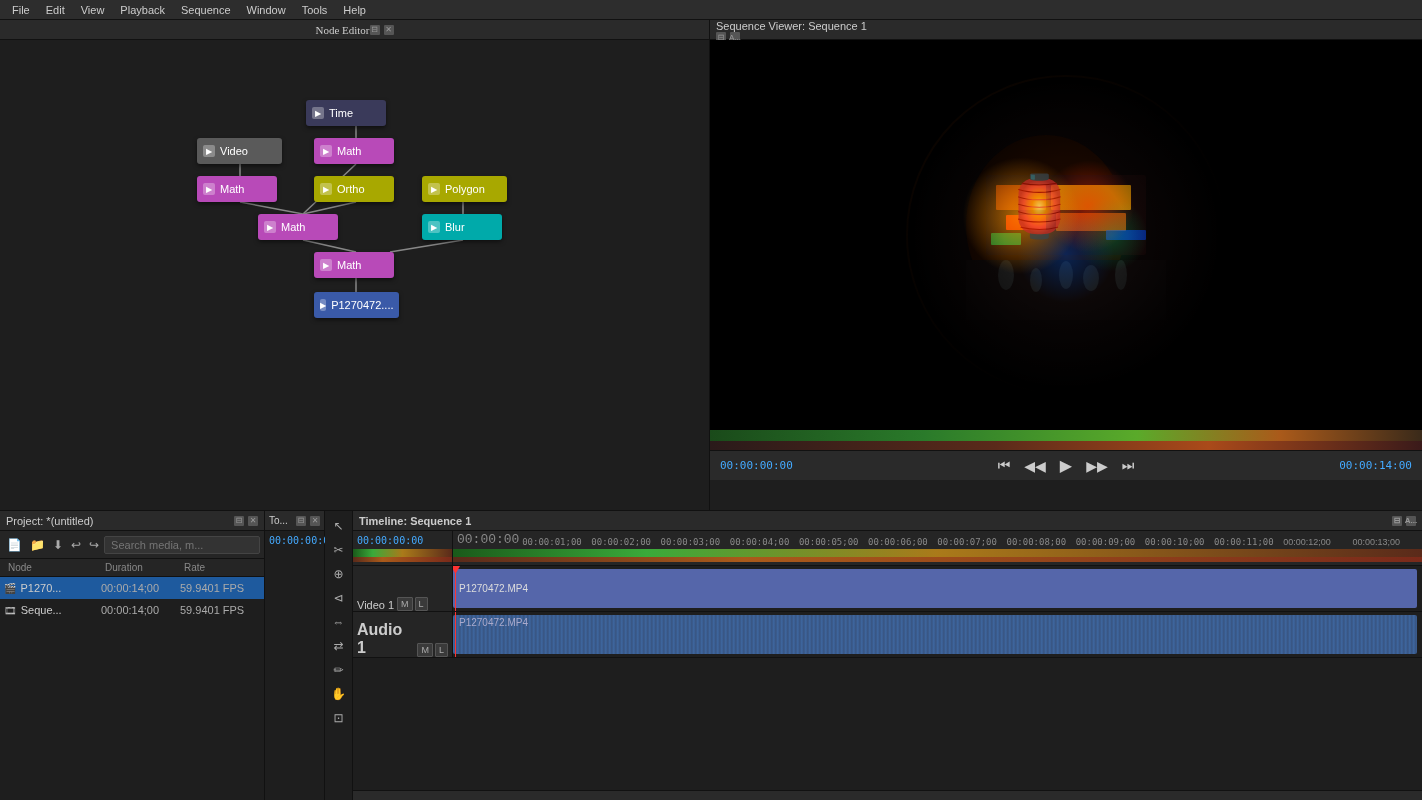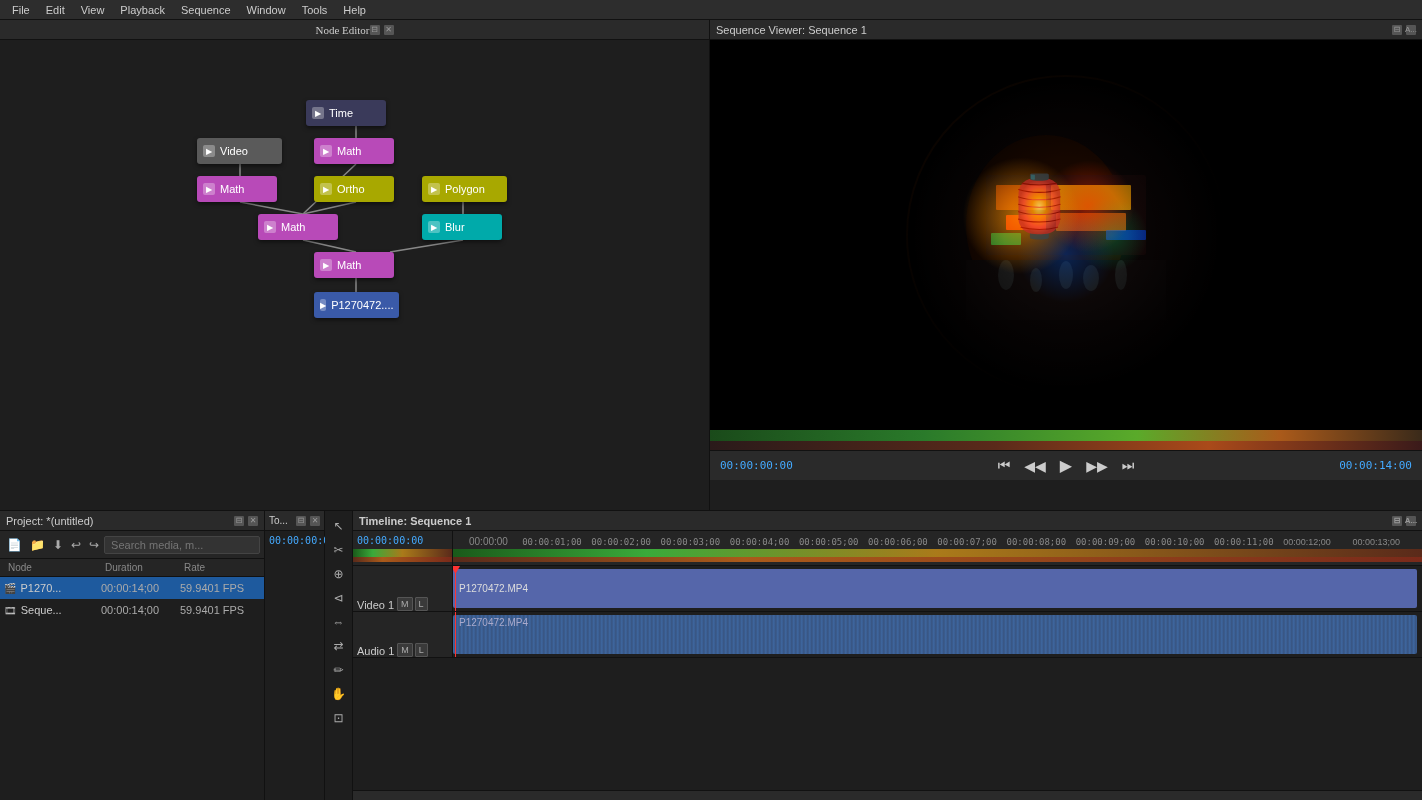--- a/index.html
+++ b/index.html
@@ -72,24 +72,24 @@
     #sequence-viewer {
       flex: 1;
       height: 490px;
       background: #1e1e1e;
       position: relative;
     }
     #sequence-viewer-titlebar {
       height: 20px;
       background: #2a2a2a;
       display: flex;
-      align-items: center;
       justify-content: space-between;
       padding: 0 6px;
       border-bottom: 1px solid #111;
+      flex-direction: column;
     }
     #viewer-canvas {
       width: 100%;
       height: 390px;
       background: #000;
       display: flex;
       align-items: center;
       justify-content: center;
       position: relative;
       overflow: hidden;
@@ -766,21 +766,21 @@
         <div id="tl-ruler-container">
           <div id="tl-ruler-labels">
 
             <div style="height:18px;display:flex;align-items:center;padding:0 4px;font-family:monospace;font-size:10px;color:#4af;">00:00:00:00</div>
             <div style="height:8px;background:linear-gradient(to right,#1a5a1a,#3aaa3a 20%,#aa7a1a 50%,#5a2a1a 100%)"></div>
             <div style="height:5px;background:linear-gradient(to right,#5a2a1a,#aa5a1a 30%,#7a2a1a 100%)"></div>
           </div>
           <div id="tl-ruler-ticks">
             <div style="height:18px;position:relative;overflow:hidden;">
 
-              <span style="position:absolute;left:16px;font-size:10px;color:#888;font-family:Liberation Sans, sans-serif;bottom:2px">00:00:00</span>
+              <span style="position:absolute;left:4px;font-size:13px;color:#888;font-family:Liberation Mono, monospace;bottom:2px">00:00:00</span>
               <span style="position:absolute;left:calc(7.14%);font-size:9px;color:#888;font-family:monospace;bottom:2px">00:00:01;00</span>
               <span style="position:absolute;left:calc(14.28%);font-size:9px;color:#888;font-family:monospace;bottom:2px">00:00:02;00</span>
               <span style="position:absolute;left:calc(21.42%);font-size:9px;color:#888;font-family:monospace;bottom:2px">00:00:03;00</span>
               <span style="position:absolute;left:calc(28.56%);font-size:9px;color:#888;font-family:monospace;bottom:2px">00:00:04;00</span>
               <span style="position:absolute;left:calc(35.7%);font-size:9px;color:#888;font-family:monospace;bottom:2px">00:00:05;00</span>
               <span style="position:absolute;left:calc(42.84%);font-size:9px;color:#888;font-family:monospace;bottom:2px">00:00:06;00</span>
               <span style="position:absolute;left:calc(49.98%);font-size:9px;color:#888;font-family:monospace;bottom:2px">00:00:07;00</span>
               <span style="position:absolute;left:calc(57.12%);font-size:9px;color:#888;font-family:monospace;bottom:2px">00:00:08;00</span>
               <span style="position:absolute;left:calc(64.26%);font-size:9px;color:#888;font-family:monospace;bottom:2px">00:00:09;00</span>
               <span style="position:absolute;left:calc(71.4%);font-size:9px;color:#888;font-family:monospace;bottom:2px">00:00:10;00</span>
@@ -808,21 +808,21 @@
                 <div class="playhead-top"></div>
               </div>
               <div class="clip-video">
                 <span>P1270472.MP4</span>
               </div>
             </div>
           </div>
 
           <div class="tl-track-container">
             <div class="tl-track-header">
-              <span style="font-size:11px;color:#ccc;">Audio 1</span>
+              <span style="font-size:16px;color:#ccc;font-weight:bold;">Audio 1</span>
               <div class="track-ml-btns">
                 <button class="ml-btn">M</button>
                 <button class="ml-btn">L</button>
               </div>
             </div>
             <div class="tl-track-body">
               <div class="playhead"></div>
               <div class="clip-audio">
                 <div class="waveform-label">P1270472.MP4</div>
                 <div class="waveform-inner"></div>

